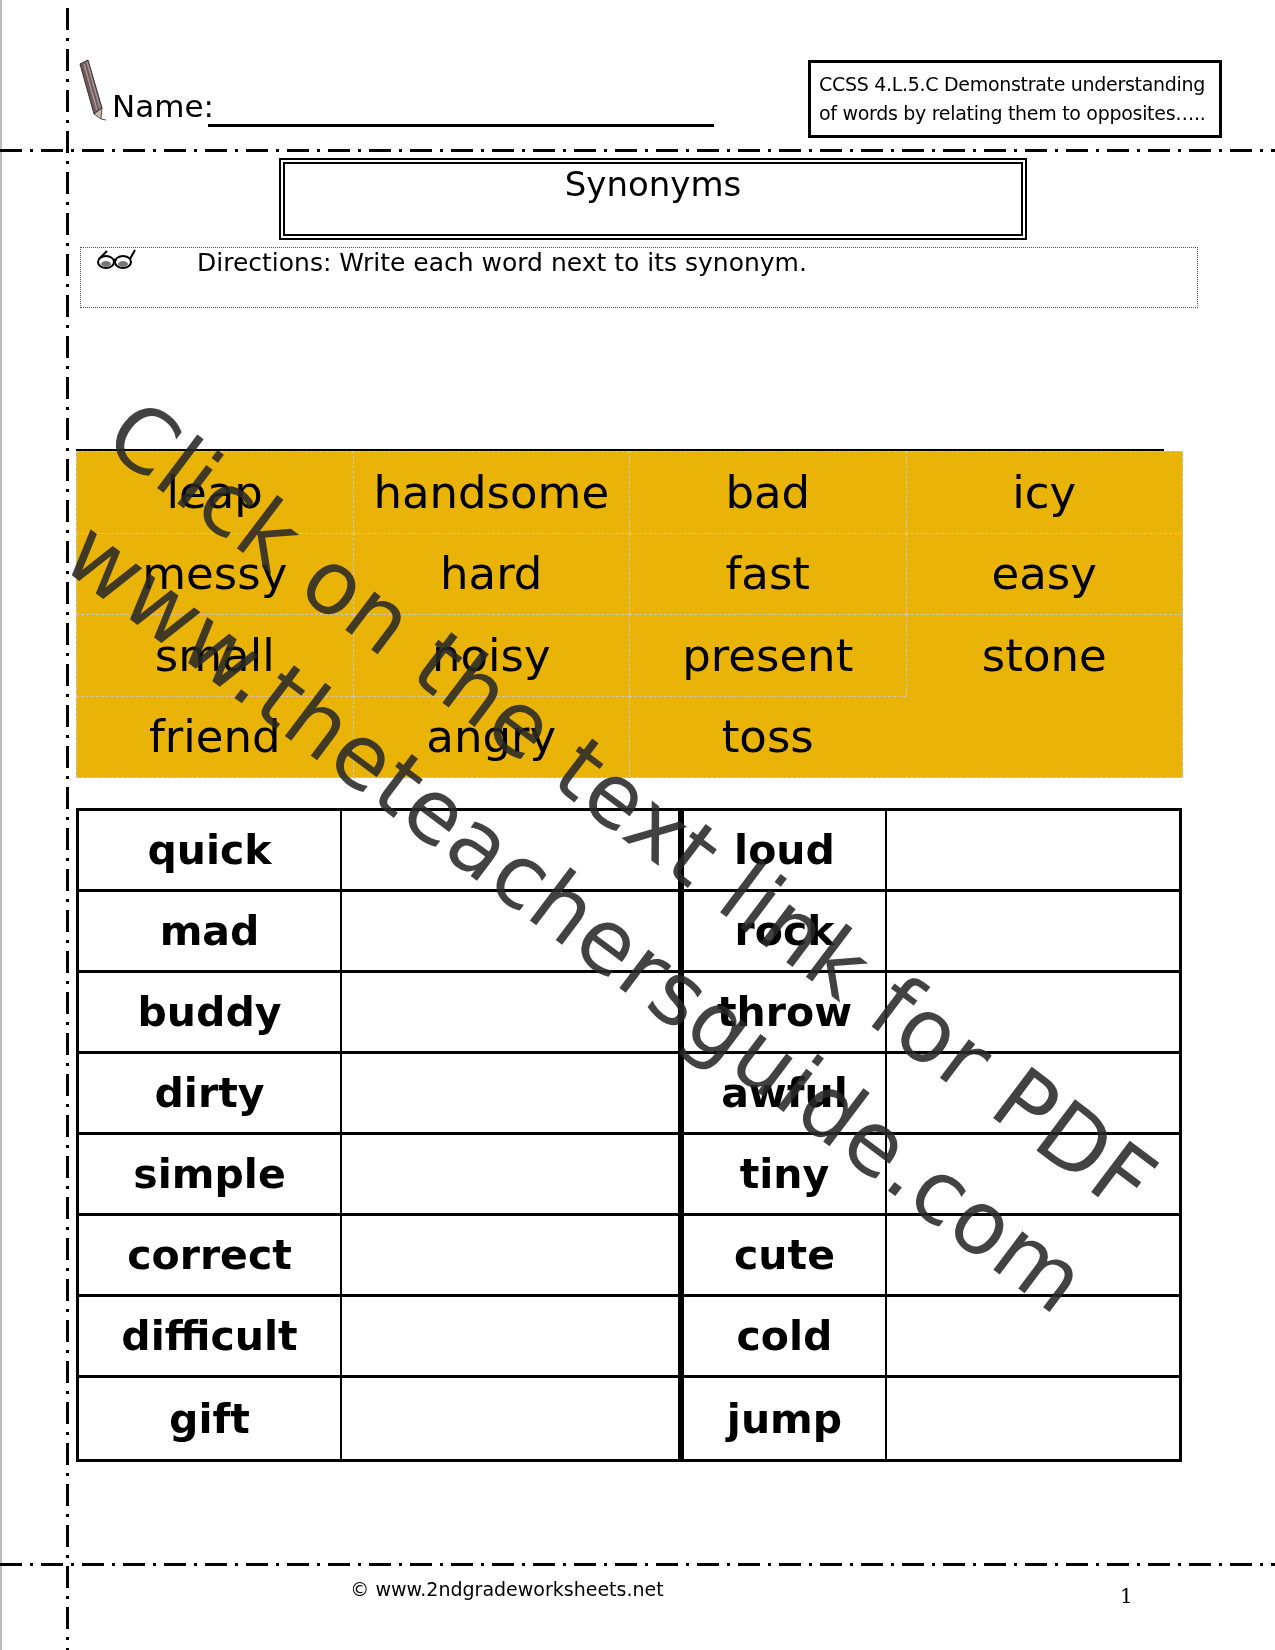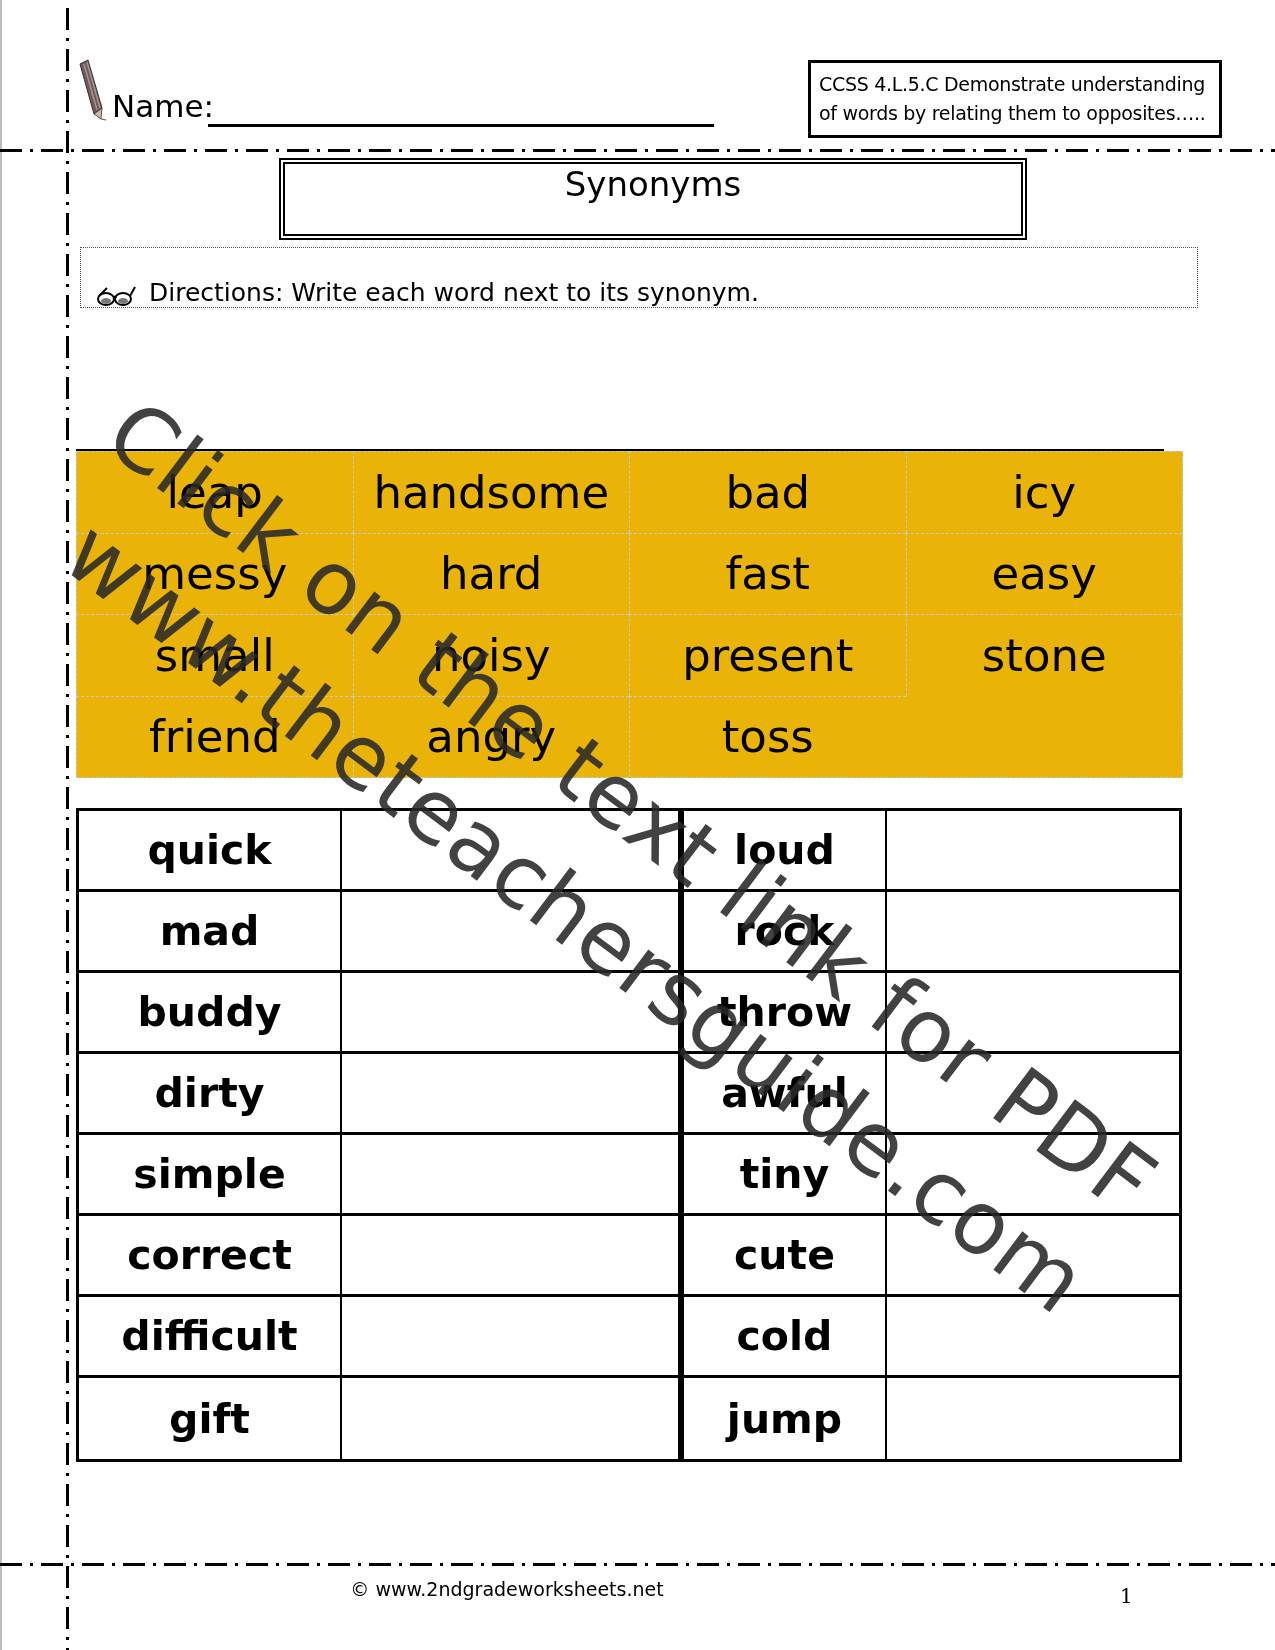--- a/index.html
+++ b/index.html
@@ -40,22 +40,23 @@
   .title-box {
     left: 279px; top: 158px; width: 748px; height: 82px;
     border: 4px double #000; border-width: 6px; box-sizing: border-box;
     display:flex; align-items:flex-start; justify-content:center;
     font-size: 34px;
   }
 
   .dir-box {
     left: 80px; top: 247px; width: 1118px; height: 61px;
     border: 1px dotted #555; box-sizing: border-box;
-    display: flex; align-items: flex-end; padding-left: 14px;
+    display: flex; align-items: flex-start; padding-left: 14px;
     font-size: 25px;
+    gap: 48px;
   }
   .glasses { width: 42px; height: 22px; margin-right: 12px; }
 
   
   .bank-topline { left: 76px; top: 449px; width: 1088px; height: 2px; background:#000; }
   .bank {
     left: 76px; top: 451px; width: 1106px; height: 326px;
     display: grid; grid-template-columns: repeat(4, 1fr); grid-template-rows: repeat(4, 1fr);
     background: #eab308;
     border-right: 1px dashed #c8c8c8; border-bottom: 1px dashed #c8c8c8;

